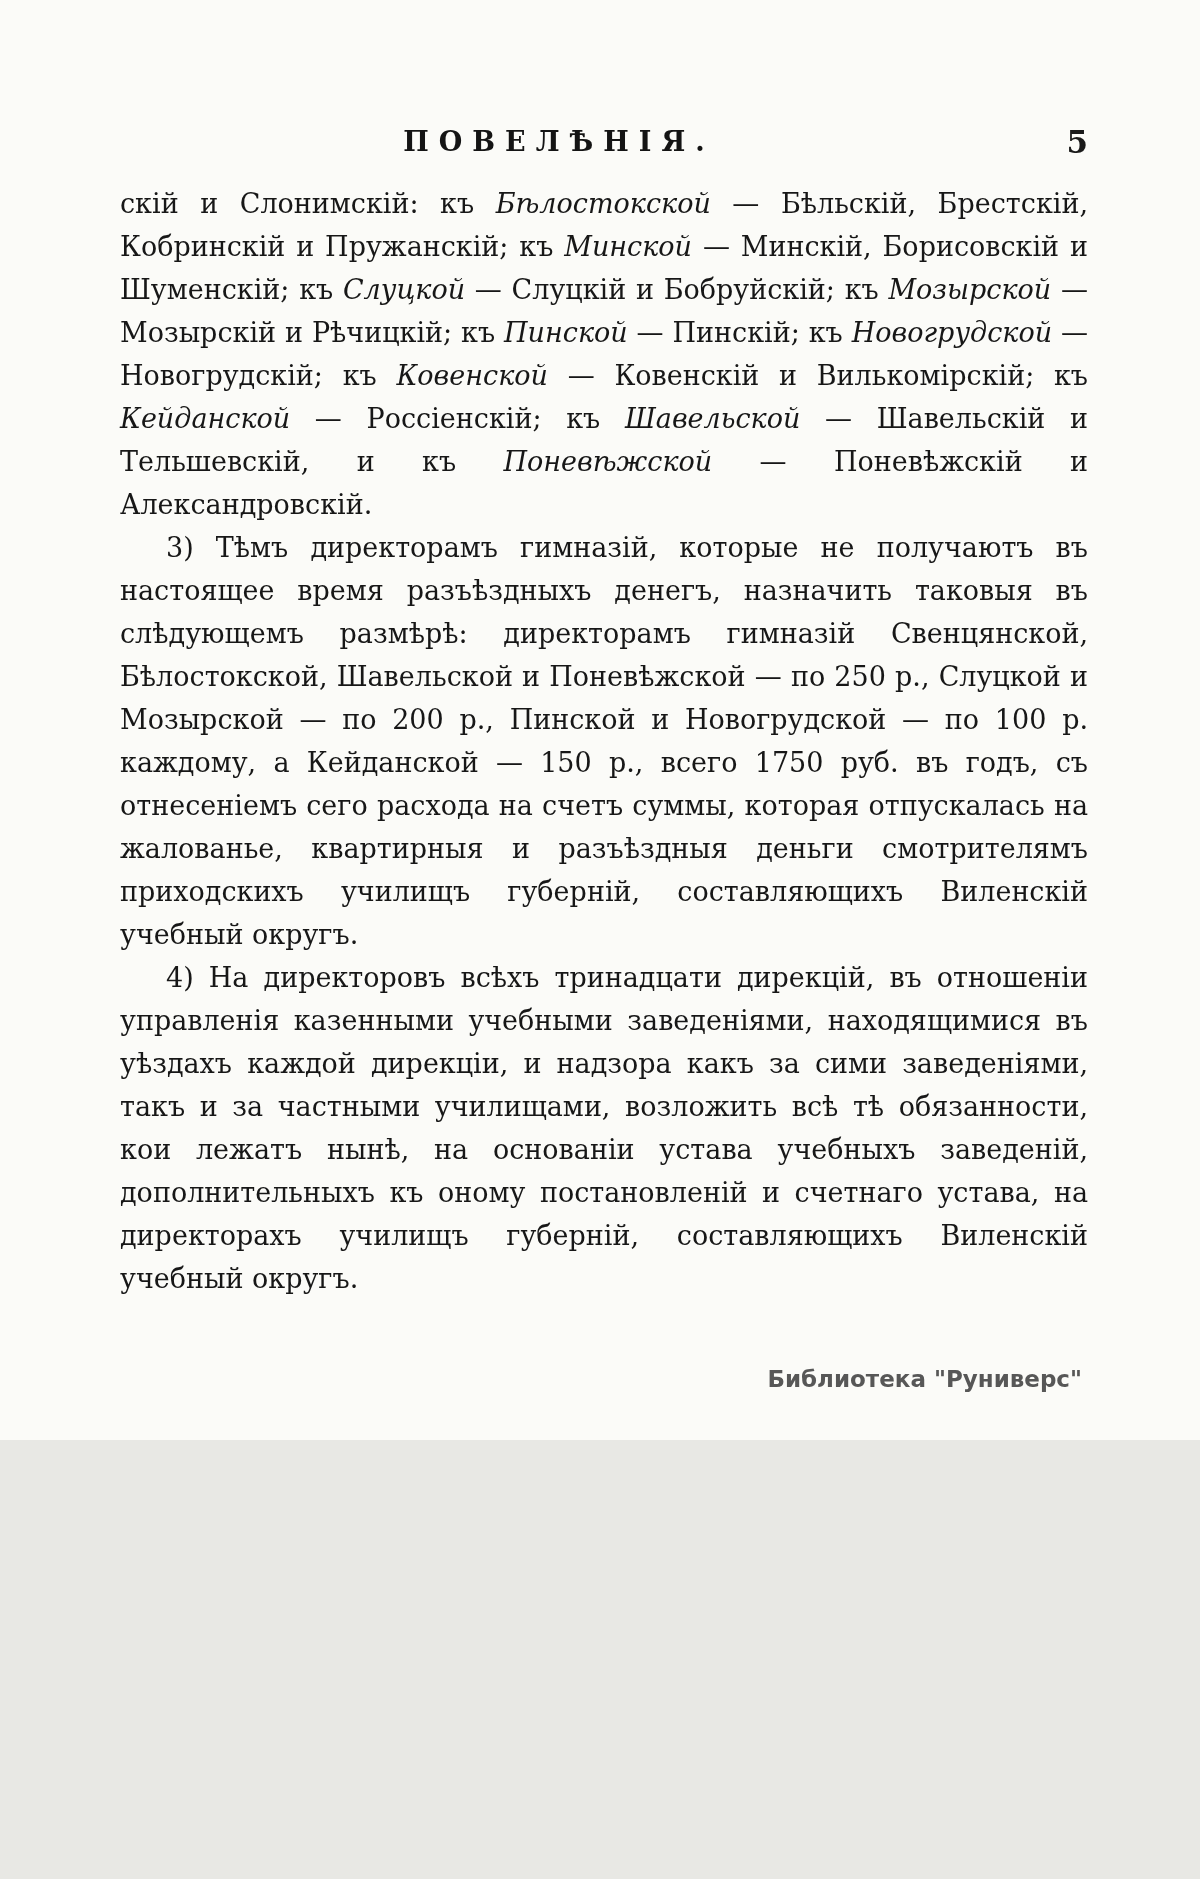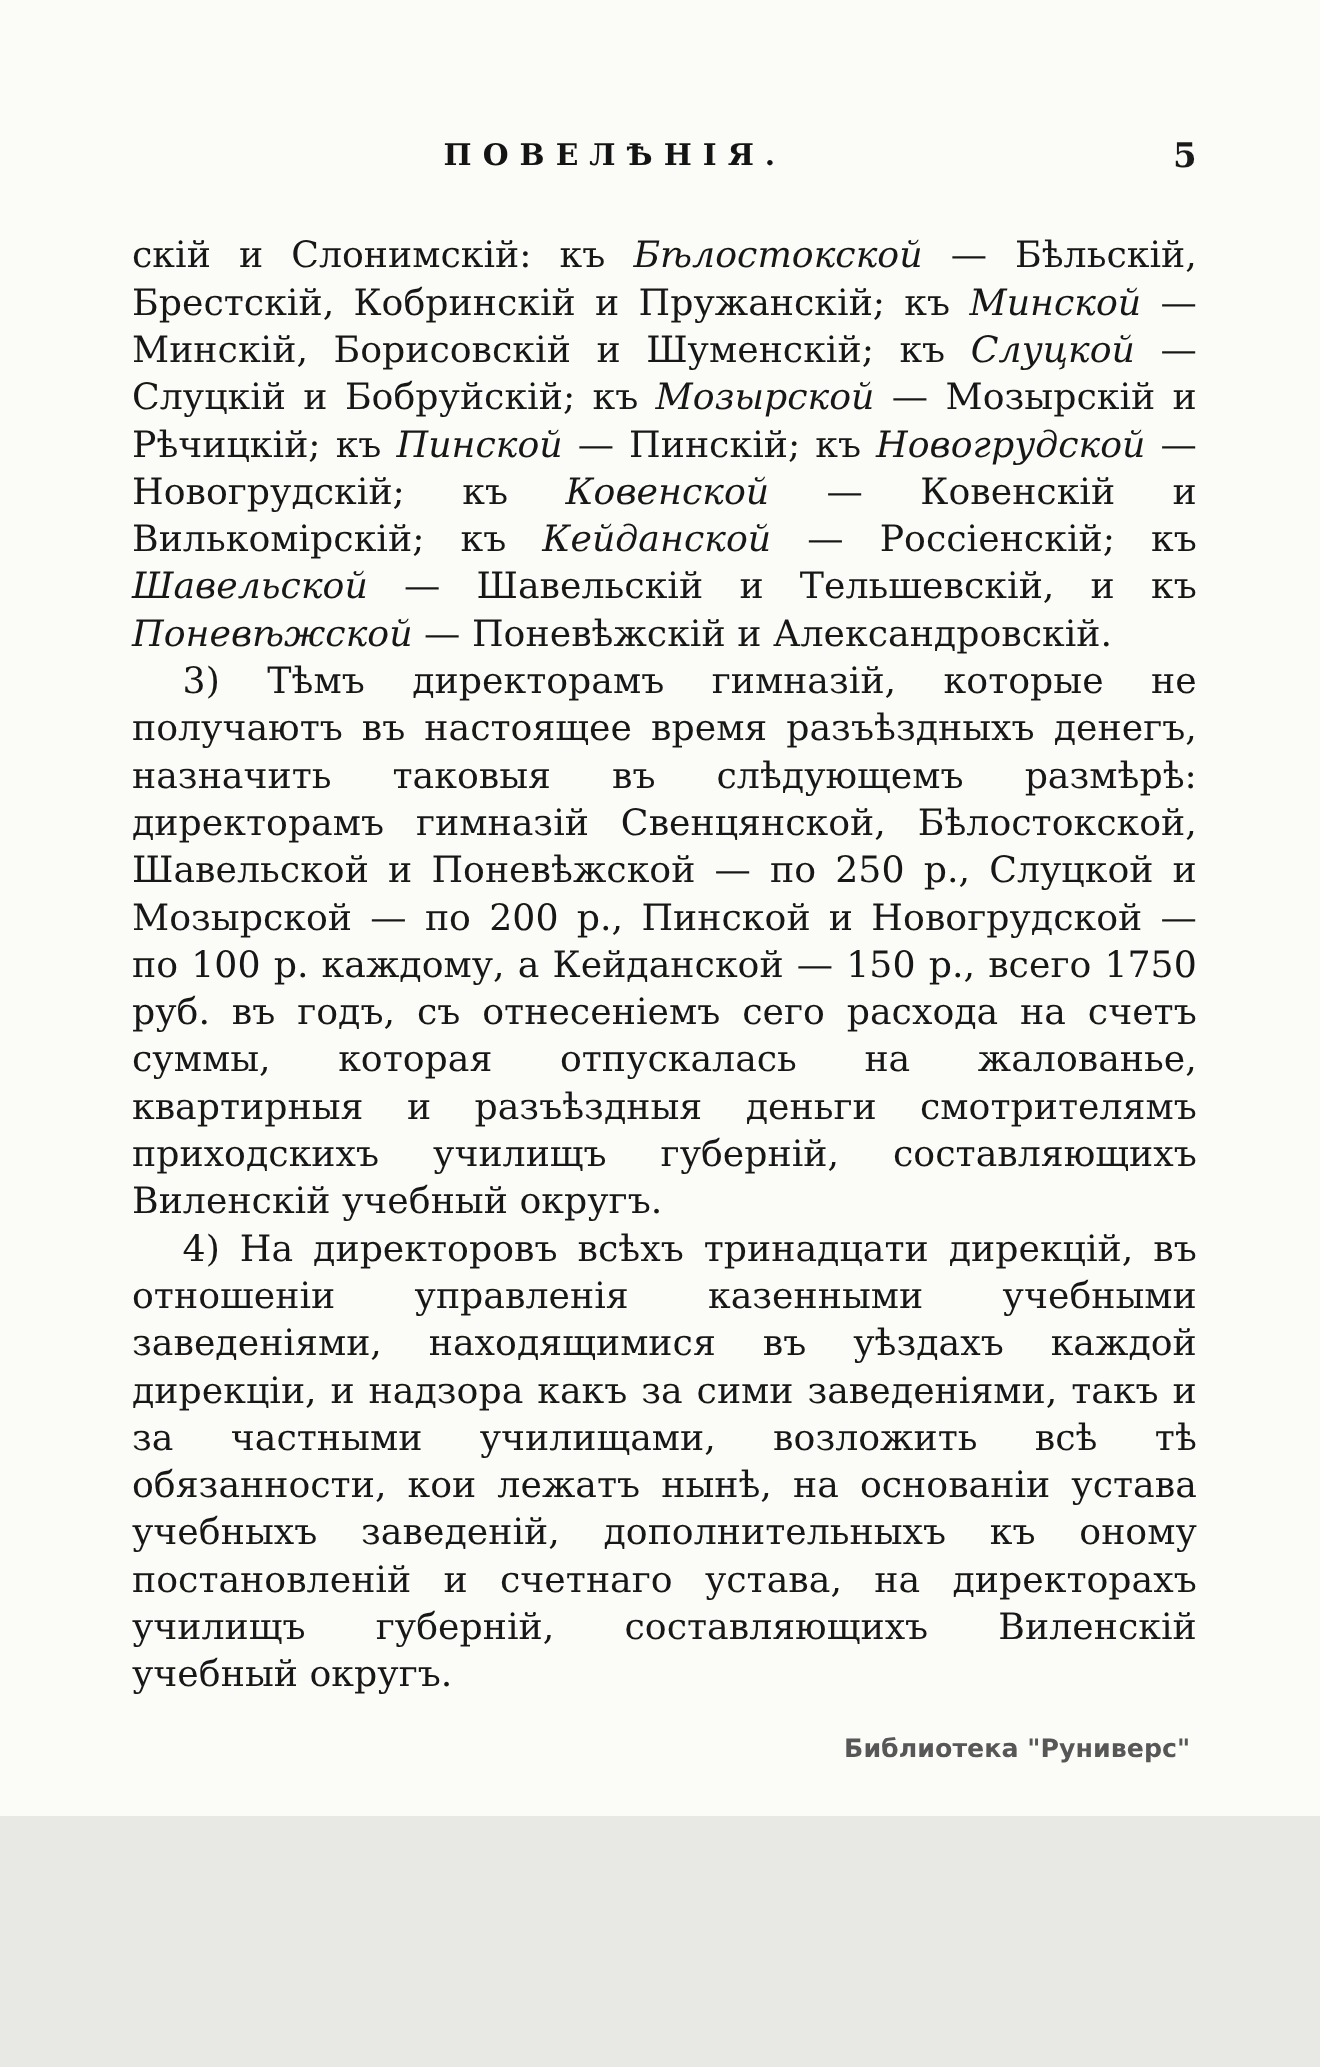--- a/index.html
+++ b/index.html
@@ -3,21 +3,21 @@
 <meta charset="utf-8">
 <style>
   html, body {
     margin: 0;
     padding: 0;
     background: #e8e8e4;
   }
   .page {
     position: relative;
     width: 1200px;
-    height: 1651px;
+    height: 1440px;
     margin: 0 auto;
     background: #fbfbf8;
     color: #1a1a1a;
     font-family: "DejaVu Serif", serif;
     overflow: hidden;
   }
   .header {
     position: absolute;
     top: 126px;
     left: 120px;
@@ -39,25 +39,24 @@
     right: 0;
     top: -2px;
     font-size: 31px;
     font-weight: bold;
   }
   .text-block {
     position: absolute;
     top: 182px;
     left: 120px;
     width: 968px;
-    font-size: 33px;
+    font-size: 27px;
     line-height: 43px;
     text-align: justify;
     color: #171717;
-    margin-top: 28px;
   }
   .para {
     margin: 0;
   }
   .para.indent {
     text-indent: 46px;
   }
   .para.space-before {
     margin-top: 50px;
   }

